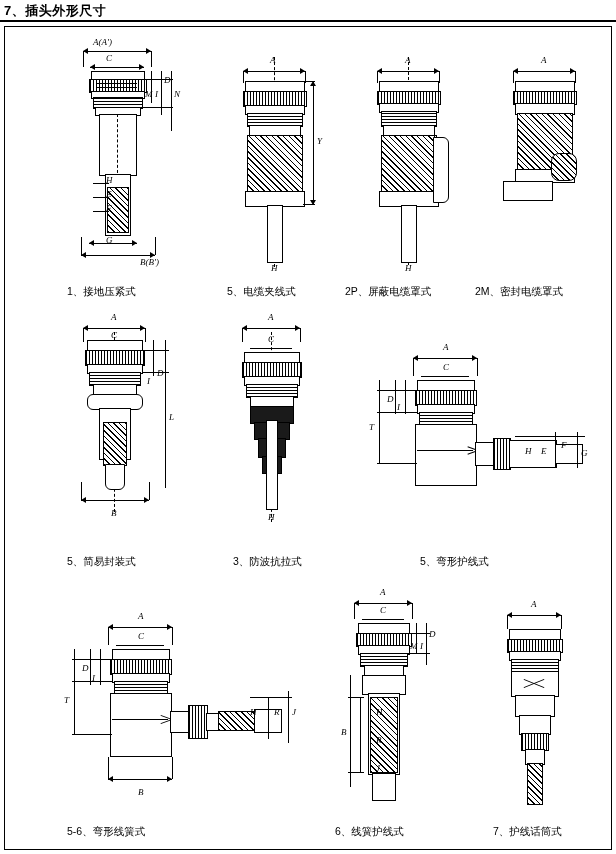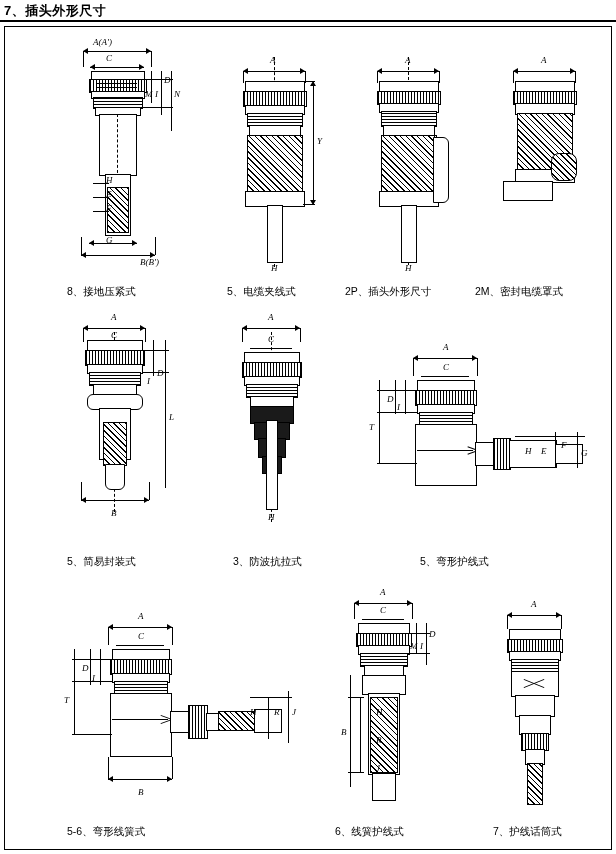--- a/index.html
+++ b/index.html
@@ -100,21 +100,21 @@
       <div class="arw-l" style="left:24px;top:203px;"></div>
       <div class="arw-r" style="left:67px;top:203px;"></div>
 
       <div class="ln hln" style="left:16px;top:218px;width:74px;"></div>
       <div class="arw-l" style="left:16px;top:215px;"></div>
       <div class="arw-r" style="left:85px;top:215px;"></div>
       <div class="lbl" style="left:31px;top:220px;margin-left:44px;">B(B')</div>
       <div class="ln vln" style="left:16px;top:200px;height:18px;"></div>
       <div class="ln vln" style="left:90px;top:200px;height:18px;"></div>
     </div>
-    <div class="cap" style="left:62px;top:258px;">8、接地压紧式</div>
+    <div class="cap" style="left:62px;top:258px;">1、接地压紧式</div>
 
     <div class="fig" style="left:218px;top:14px;width:120px;height:240px;">
       <div class="lbl" style="left:47px;top:14px;">A</div>
       <div class="ln hln" style="left:20px;top:30px;width:62px;"></div>
       <div class="arw-l" style="left:20px;top:27px;"></div>
       <div class="arw-r" style="left:77px;top:27px;"></div>
       <div class="ln vln" style="left:20px;top:30px;height:12px;"></div>
       <div class="ln vln" style="left:82px;top:30px;height:12px;"></div>
       <div class="dash-v" style="left:51px;top:16px;height:210px;"></div>
 
@@ -153,21 +153,21 @@
       <div class="grayv" style="left:26px;top:70px;width:54px;height:14px;"></div>
       <div class="shell" style="left:28px;top:84px;width:50px;height:10px;"></div>
       <div class="hatchd" style="left:26px;top:94px;width:54px;height:56px;"></div>
       <div class="shell" style="left:24px;top:150px;width:58px;height:14px;"></div>
       <div class="plain" style="left:46px;top:164px;width:14px;height:56px;"></div>
 
       <div class="shell" style="left:78px;top:96px;width:14px;height:64px;border-radius:0 6px 6px 0;"></div>
 
       <div class="lbl" style="left:50px;top:222px;">H</div>
     </div>
-    <div class="cap" style="left:340px;top:258px;">2P、插头外形尺寸</div>
+    <div class="cap" style="left:340px;top:258px;">2P、屏蔽电缆罩式</div>
 
     <div class="fig" style="left:480px;top:14px;width:120px;height:240px;">
       <div class="lbl" style="left:56px;top:14px;">A</div>
       <div class="ln hln" style="left:28px;top:30px;width:62px;"></div>
       <div class="arw-l" style="left:28px;top:27px;"></div>
       <div class="arw-r" style="left:85px;top:27px;"></div>
       <div class="ln vln" style="left:28px;top:30px;height:12px;"></div>
       <div class="ln vln" style="left:90px;top:30px;height:12px;"></div>
 
       <div class="shell" style="left:30px;top:40px;width:58px;height:10px;"></div>

